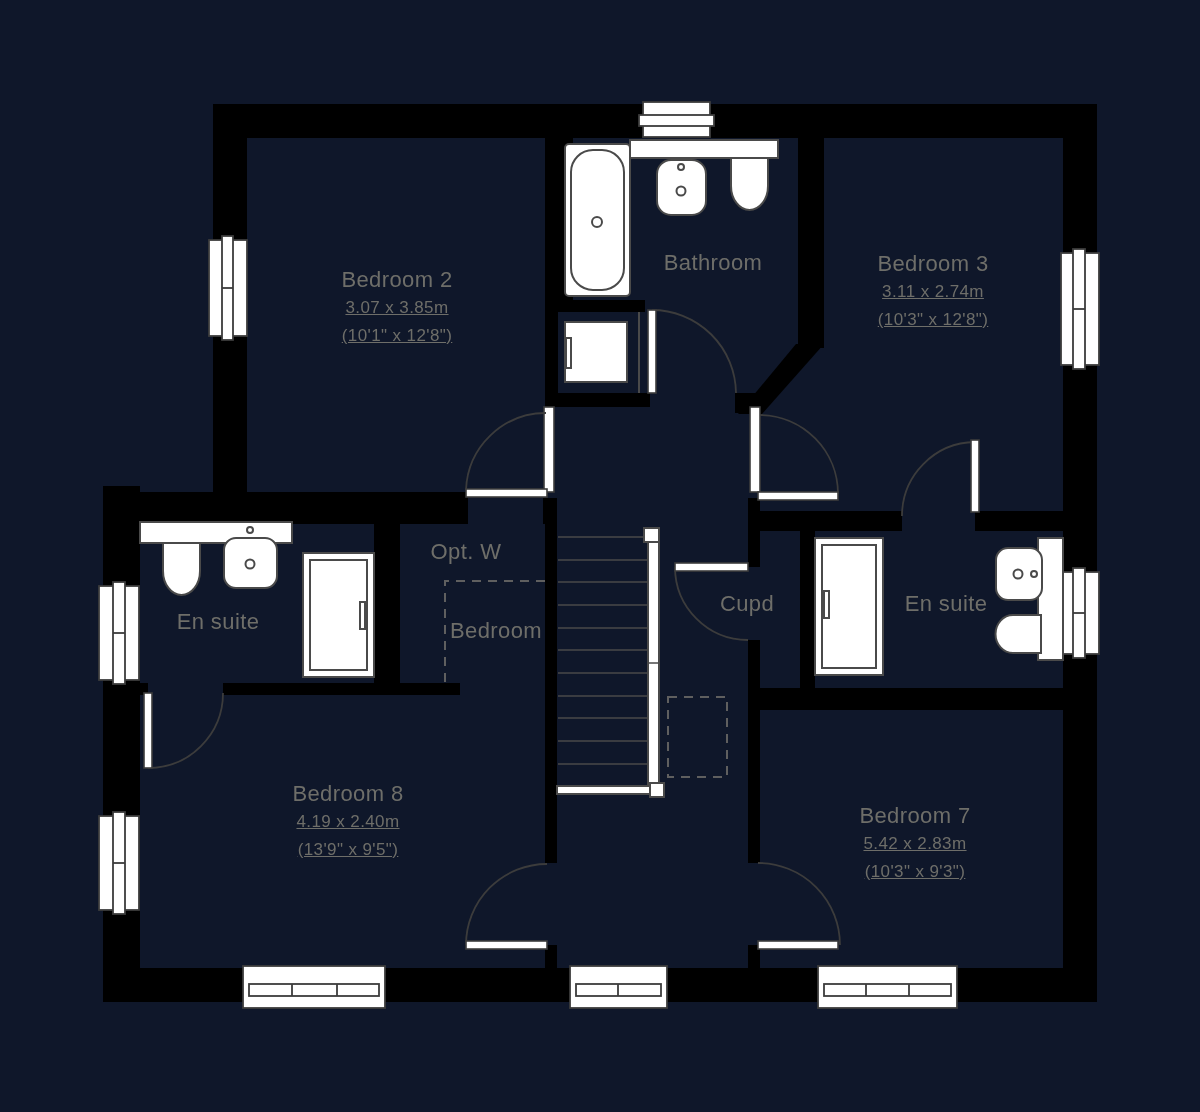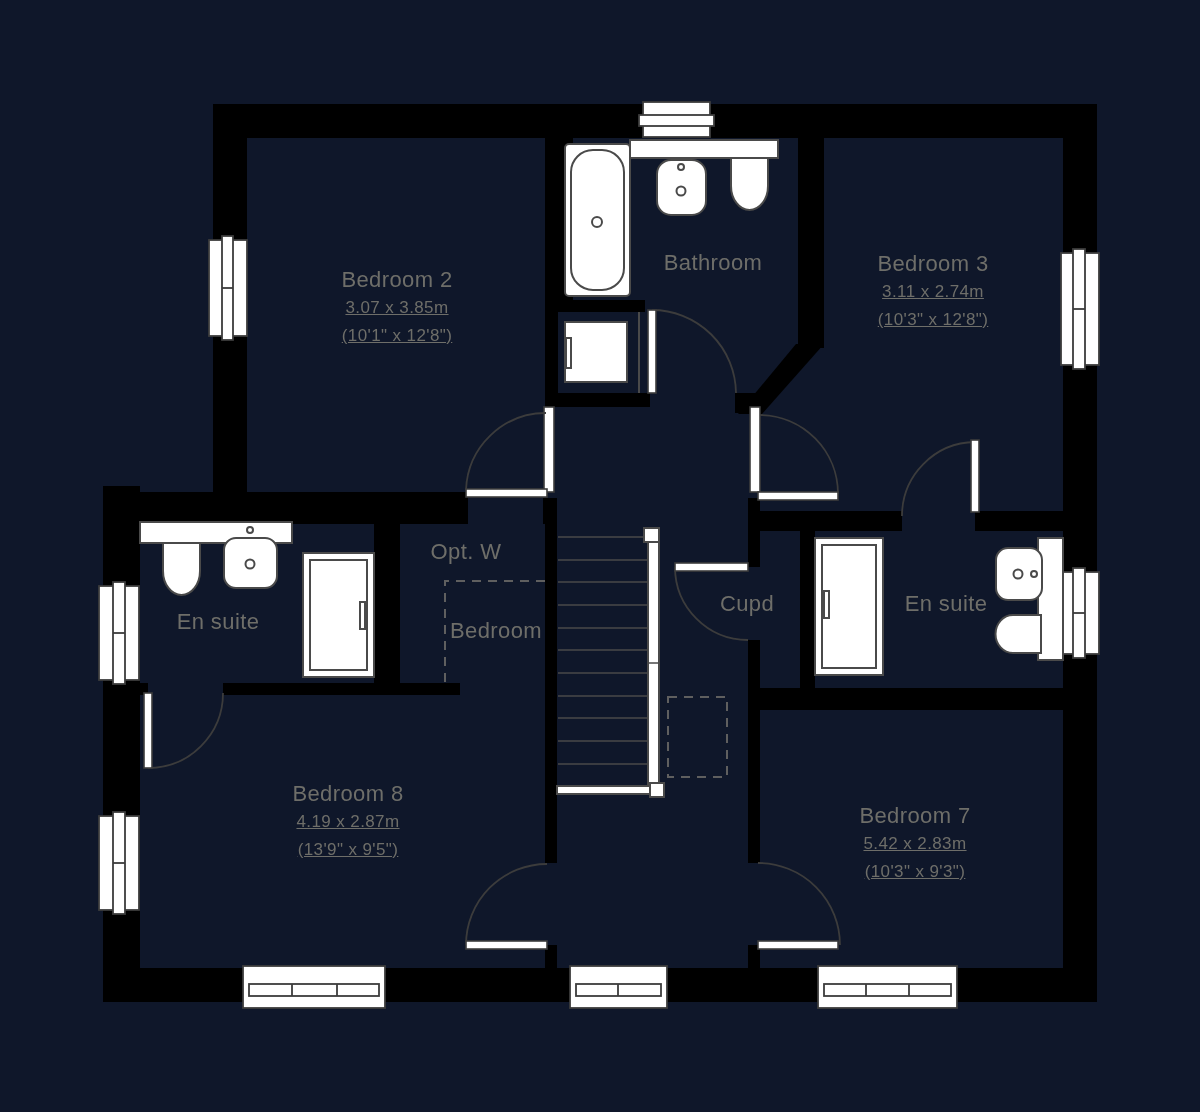--- a/index.html
+++ b/index.html
@@ -256,21 +256,21 @@
   <div class="lbl" style="left:747px;top:604px">
     <div>Cupd</div>
   </div>
 
   <div class="lbl" style="left:946px;top:604px">
     <div>En suite</div>
   </div>
 
   <div class="lbl" style="left:348px;top:822px">
     <div>Bedroom 8</div>
-    <div class="dims">4.19 x 2.87m</div>
+    <div class="dims">4.19 x 2.40m</div>
     <div class="dims">(13'9" x 9'5")</div>
   </div>
 
   <div class="lbl" style="left:915px;top:844px">
     <div>Bedroom 7</div>
     <div class="dims">5.42 x 2.83m</div>
     <div class="dims">(10'3" x 9'3")</div>
   </div>
 </div>
 

